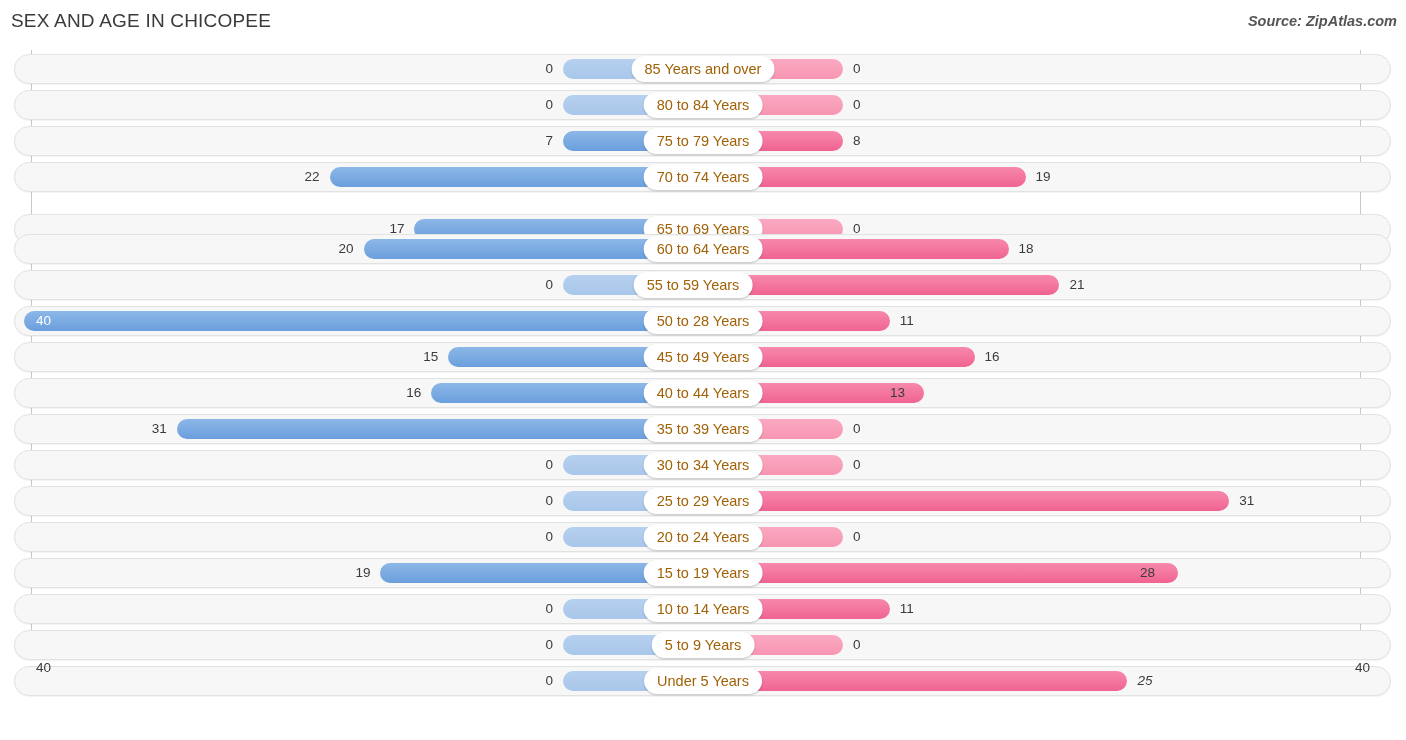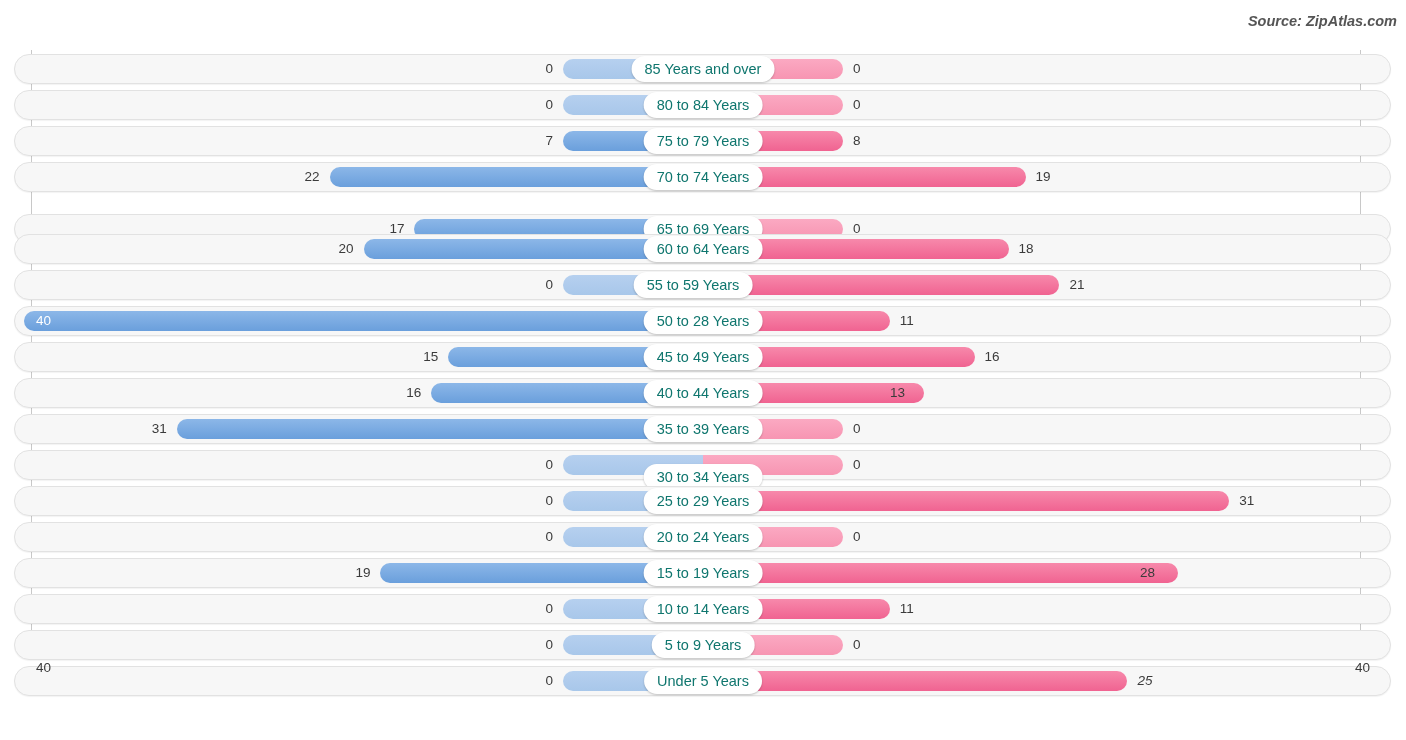--- a/index.html
+++ b/index.html
@@ -116,21 +116,21 @@
   .cat-pill {
     position: absolute;
     top: 2px;
     height: 26px;
     line-height: 26px;
     transform: translateX(-50%);
     padding: 0 13px;
     background: #ffffff;
     border-radius: 13px;
     font-size: 14.5px;
-    color: #0f766e;
+    color: #a16207;
     text-align: center;
     white-space: nowrap;
     box-shadow: 0 1px 2px rgba(0,0,0,0.22);
   }
 
   
   #axis-left, #axis-right {
     position: absolute;
     top: 660px;
     font-size: 13.5px;
@@ -160,20 +160,21 @@
     width: 13px;
     height: 17px;
     border-radius: 2px;
   }
 </style>
 </head>
 <body>
 
 <div id="chart-root">
 
+  <div id="page-title">SEX AND AGE IN CHICOPEE</div>
   <div id="source-note">Source: ZipAtlas.com</div>
 
   <div id="plot">
     <div class="gridline" id="grid-left"></div>
     <div class="gridline" id="grid-right"></div>
     <div id="rows-container">
         <div class="row" style="top: 4px;">
           <div class="track"></div>
           <div class="bar bar-male zero" style="left: 549px; width: 140px;"></div>
           <div class="val left" style="left: 489px; width: 50px;">0</div>
@@ -260,21 +261,21 @@
           <div class="bar bar-female zero" style="left: 689px; width: 140px;"></div>
           <div class="val right" style="left: 839px;">0</div>
           <div class="cat-pill" style="left: 689px;">35 to 39 Years</div>
         </div>
         <div class="row" style="top: 400px;">
           <div class="track"></div>
           <div class="bar bar-male zero" style="left: 549px; width: 140px;"></div>
           <div class="val left" style="left: 489px; width: 50px;">0</div>
           <div class="bar bar-female zero" style="left: 689px; width: 140px;"></div>
           <div class="val right" style="left: 839px;">0</div>
-          <div class="cat-pill" style="left: 689px; margin-top: 12px;">30 to 34 Years</div>
+          <div class="cat-pill" style="left: 689px;">30 to 34 Years</div>
         </div>
         <div class="row" style="top: 436px;">
           <div class="track"></div>
           <div class="bar bar-male zero" style="left: 549px; width: 140px;"></div>
           <div class="val left" style="left: 489px; width: 50px;">0</div>
           <div class="bar bar-female" style="left: 689px; width: 526.225px;"></div>
           <div class="val right" style="left: 1225.22px;">31</div>
           <div class="cat-pill" style="left: 689px;">25 to 29 Years</div>
         </div>
         <div class="row" style="top: 472px;">

